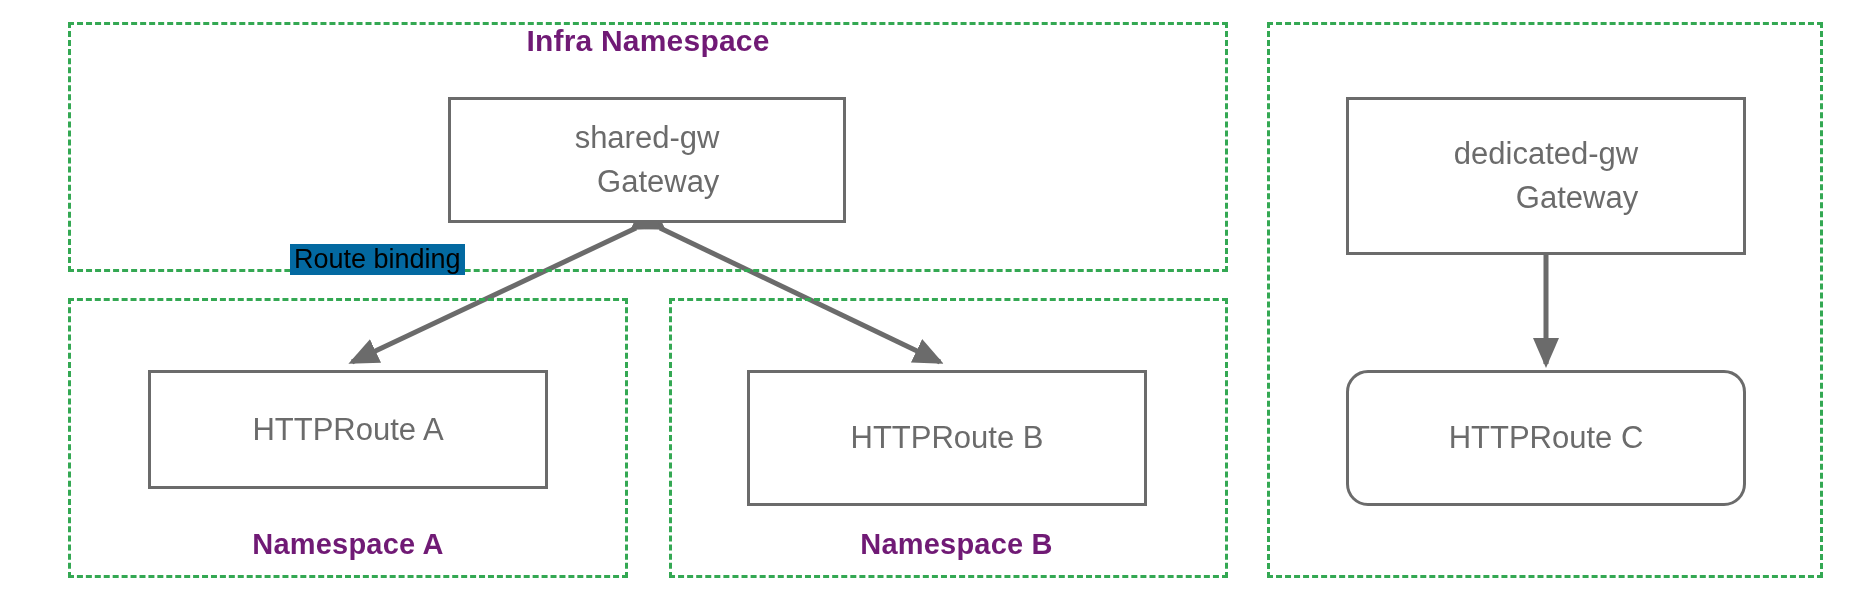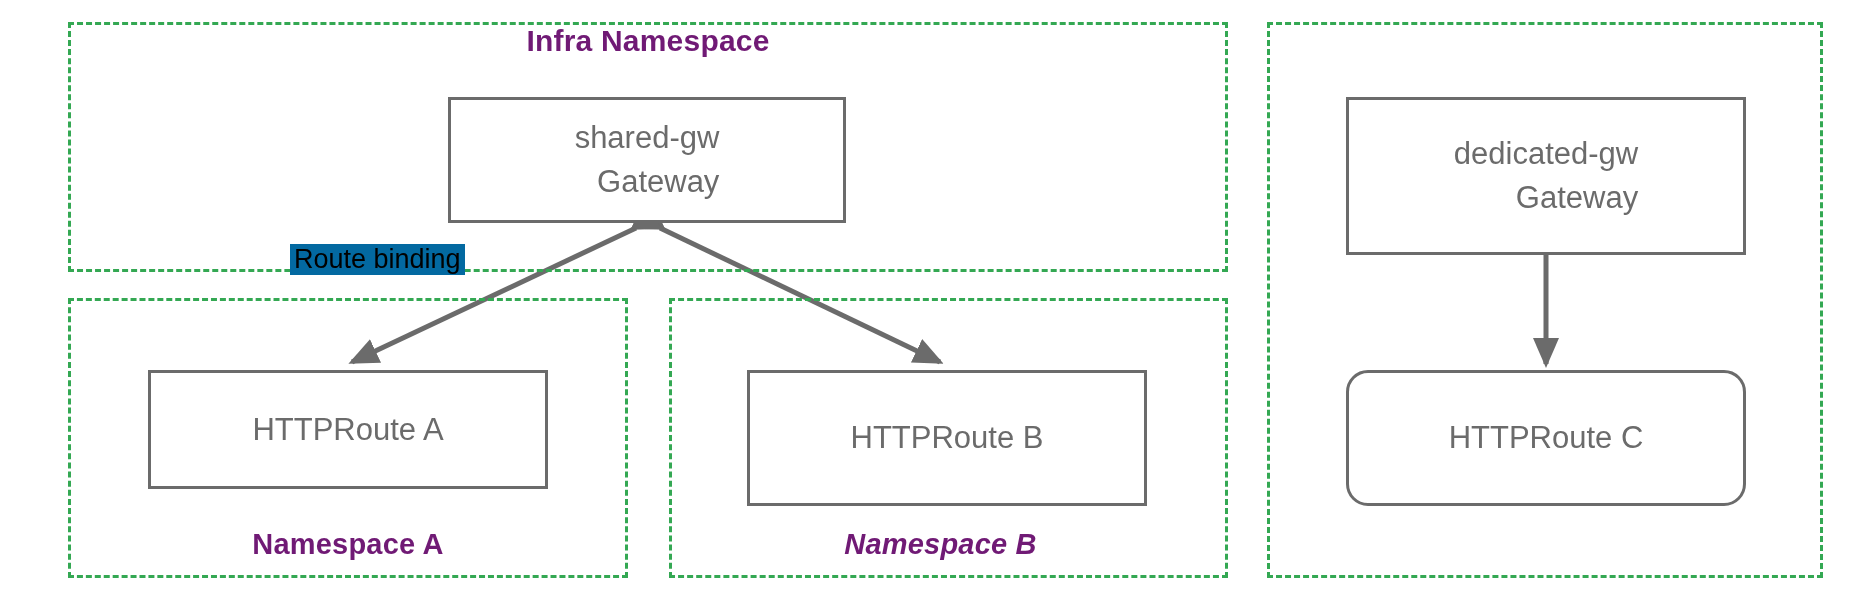--- a/index.html
+++ b/index.html
@@ -102,21 +102,21 @@
 Gateway</div>
 
   <div class="edge-label" style="left:290px; top:244px;">Route binding</div>
 
   <div class="ns-box" style="left:68px; top:298px; width:560px; height:280px;"></div>
   <div class="ns-title small" style="left:68px; top:528px; width:560px;">Namespace A</div>
 
   <div class="res-box" style="left:148px; top:370px; width:400px; height:119px;">HTTPRoute A</div>
 
   <div class="ns-box" style="left:669px; top:298px; width:559px; height:280px;"></div>
-  <div class="ns-title small" style="left:661px; top:528px; width:559px;font-style:italic;">Namespace B</div>
+  <div class="ns-title small" style="left:677px; top:528px; width:559px;">Namespace B</div>
 
   <div class="res-box" style="left:747px; top:370px; width:400px; height:136px;">HTTPRoute B</div>
 
   <div class="ns-box" style="left:1267px; top:22px; width:556px; height:556px;"></div>
 
   <div class="res-box" style="left:1346px; top:97px; width:400px; height:158px;">dedicated-gw
 Gateway</div>
 
   <div class="res-box" style="left:1346px; top:370px; width:400px; height:136px;border-radius:22px;">HTTPRoute C</div>
 

